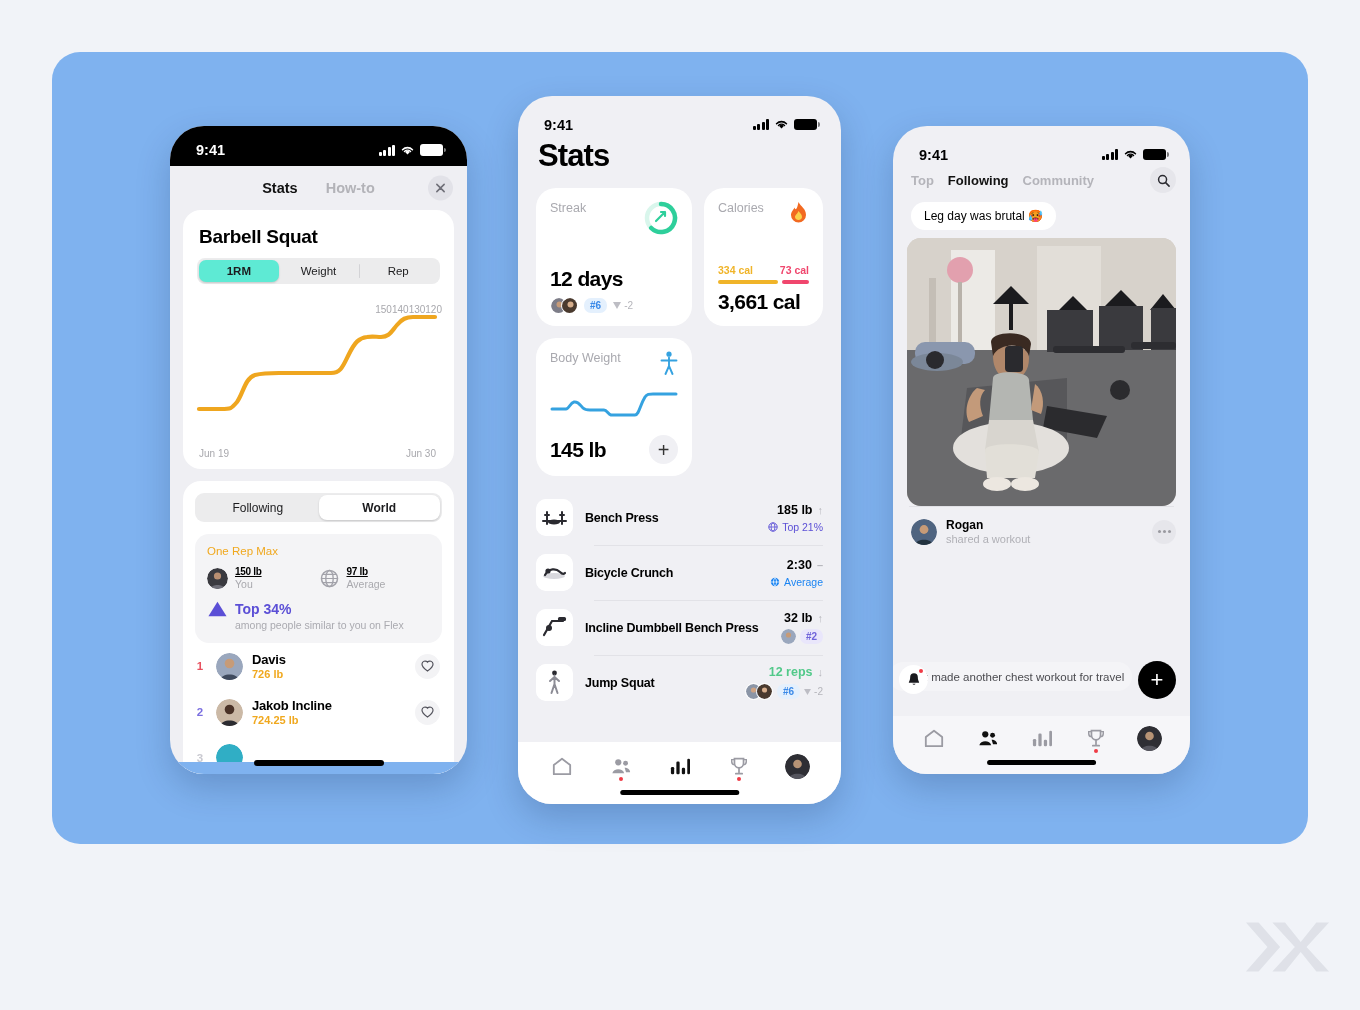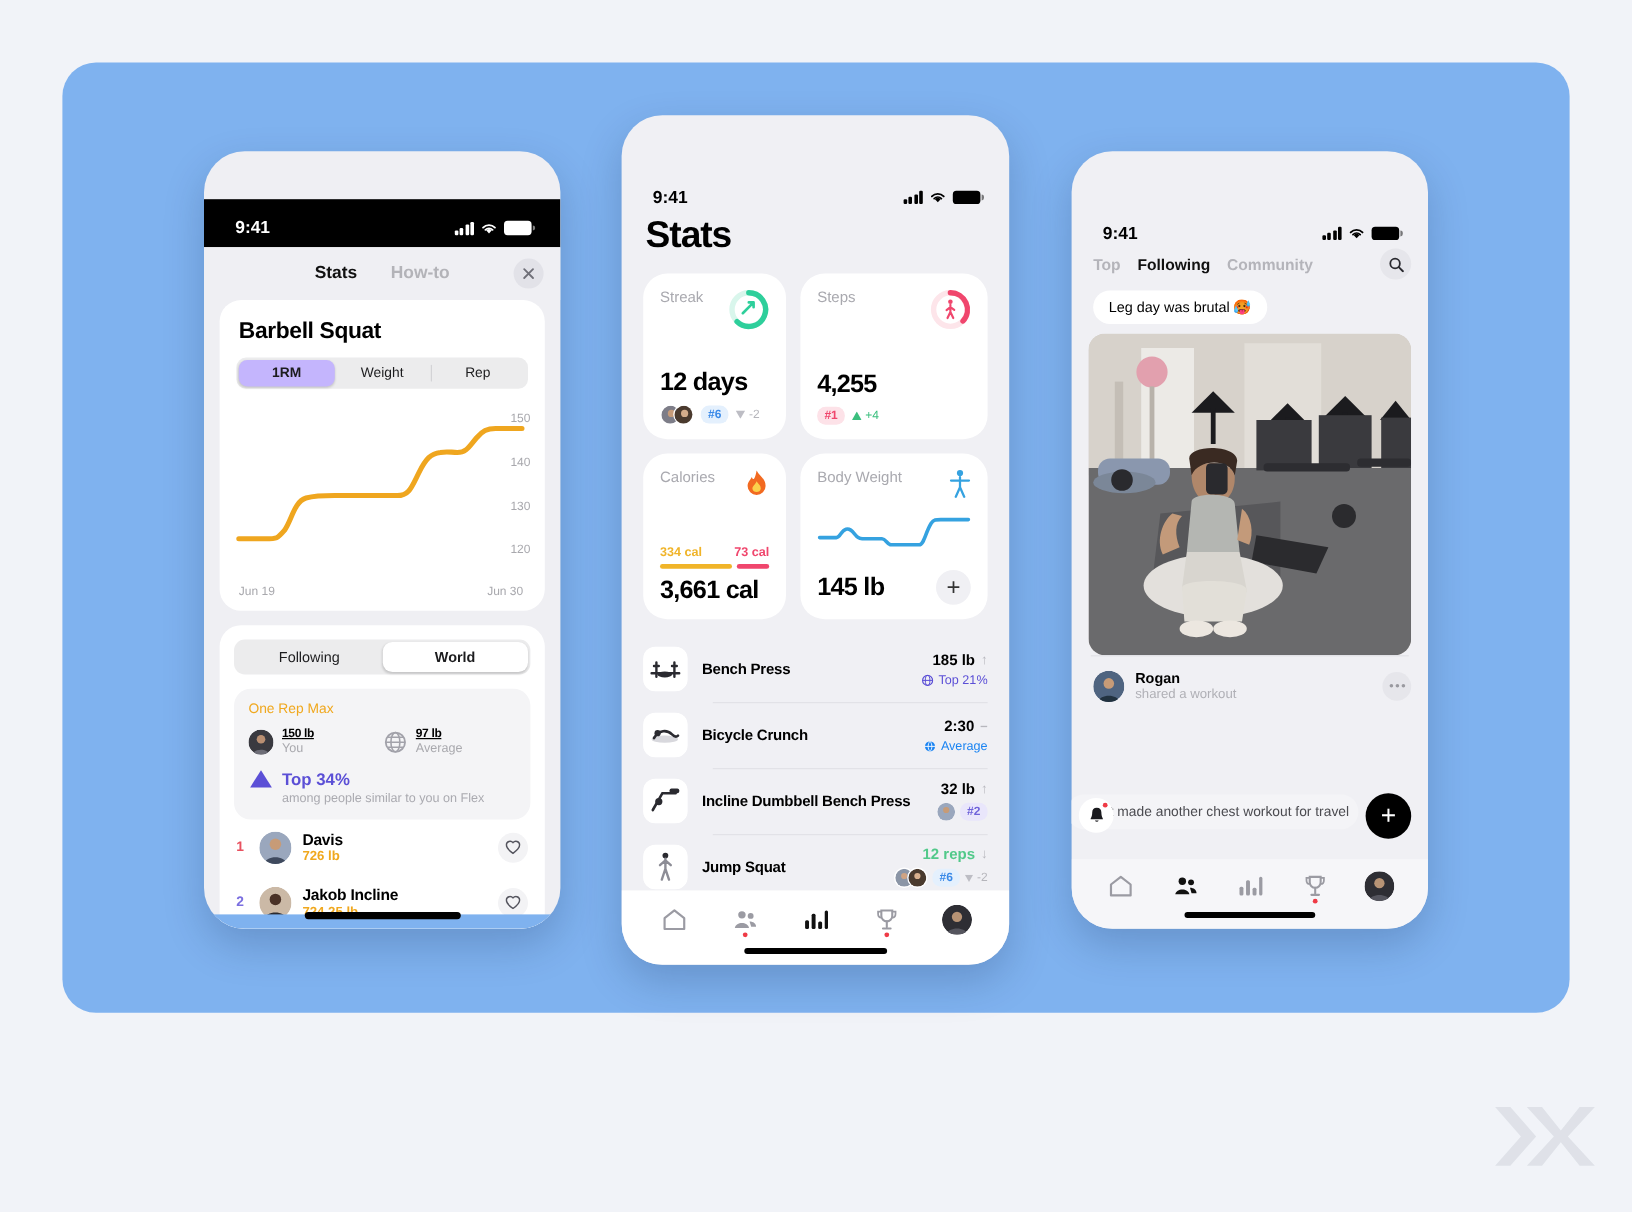--- a/index.html
+++ b/index.html
@@ -33,21 +33,21 @@
     position: absolute;
     border-radius: 34px;
     overflow: hidden;
     background: #ffffff;
     box-shadow: 0 14px 34px rgba(20,40,80,.22);
   }
   .statusbar {
     height: 34px;
     display: flex; align-items: center; justify-content: space-between;
     padding: 23px 24px 0 26px;
-    font-size: 14.5px; font-weight: bold; margin-top: 40px;
+    font-size: 14.5px; font-weight: bold;
   }
   .sb-right { display: flex; align-items: center; gap: 5px; }
   .bars { display: flex; align-items: flex-end; gap: 1.5px; height: 11px; }
   .bars i { display: block; width: 3px; background: currentColor; border-radius: 1px; }
   .bars i:nth-child(1){ height: 4px; }
   .bars i:nth-child(2){ height: 6px; }
   .bars i:nth-child(3){ height: 8.5px; }
   .bars i:nth-child(4){ height: 11px; }
   .batt {
     width: 23px; height: 11.5px; border-radius: 3px;
@@ -82,30 +82,30 @@
   #p1-exercise-card { padding: 16px 0 10px; }
   .ex-title { font-size: 19px; font-weight: bold; padding: 0 16px 10px; letter-spacing: -.3px; }
   .seg {
     margin: 0 14px; height: 26px; border-radius: 8px; background: #ececed;
     display: flex; padding: 2px; position: relative;
   }
   .seg > div {
     flex: 1; display: flex; align-items: center; justify-content: center;
     font-size: 11.5px; color: #1c1c1e; border-radius: 7px;
   }
-  .seg > div.on { background: #c4b5fd; font-weight: bold; box-shadow: 0 1px 2px rgba(0,0,0,.16); }
+  .seg > div.on { background: #5eead4; font-weight: bold; box-shadow: 0 1px 2px rgba(0,0,0,.16); }
   .seg .divider {
     position: absolute; left: 66.5%; top: 6px; width: 1px; height: 14px;
     background: #d3d3d6; flex: none;
   }
   .chart-wrap { position: relative; height: 150px; margin: 12px 0 0; }
   .chart-wrap svg { display: block; }
   .ylabels {
     position: absolute; right: 12px; top: 8px; height: 120px;
-    display: flex; flex-direction: column; justify-content: space-between;
+    display: flex; flex-direction: row; justify-content: space-between;
     font-size: 10px; color: #a8a8ad; text-align: right;
   }
   .xlabels {
     display: flex; justify-content: space-between;
     padding: 0 18px 0 16px; font-size: 10px; color: #a8a8ad; margin-top: 2px;
   }
   #p1-board-card { margin-top: 12px; padding: 10px 0 0; }
   .seg2 {
     margin: 2px 12px 12px; height: 29px; border-radius: 9px; background: #ececed;
     display: flex; padding: 2px;
@@ -455,43 +455,20 @@
             <span class="delta">
               <svg width="8" height="7" viewBox="0 0 8 7">
                   <path d="M0 0 H8 L4 7 Z" fill="#bdbdc4"></path>
                 </svg>
               <span>-2</span>
             </span>
           </div>
         </div>
       </div>
 
-      <div class="mcard">
-        <div class="top">
-          <span class="lbl">Steps</span>
-          <svg class="ring" viewBox="0 0 34 34">
-            <circle cx="17" cy="17" r="14" fill="none" stroke="#fde5ea" stroke-width="4.5"></circle>
-            <path d="M17 3 A14 14 0 0 1 27.5 26.5" fill="none" stroke="#f0466d" stroke-width="4.5" stroke-linecap="round"></path>
-            <circle cx="17" cy="10.5" r="1.9" fill="#f0466d"></circle>
-            <path d="M17 13 L17 19 M17 15 L13.8 17.5 M17 15 L20.2 17.2 M17 19 L14.6 24 M17 19 L19.4 24" stroke="#f0466d" stroke-width="1.8" stroke-linecap="round" fill="none"></path>
-          </svg>
-        </div>
-        <div style="margin-top:auto">
-          <div class="big">4,255</div>
-          <div class="badges">
-            <span class="pill red">#1</span>
-            <span class="delta up">
-              <svg width="8" height="7" viewBox="0 0 8 7">
-                  <path d="M4 0 L8 7 H0 Z" fill="#3bbf7e"></path>
-                </svg>
-              <span>+4</span>
-            </span>
-          </div>
-        </div>
-      </div>
 
       <div class="mcard">
         <div class="top">
           <span class="lbl">Calories</span>
           <svg width="21" height="24" viewBox="0 0 21 24">
             <path d="M10.5 1 C13 6 18 7.5 18 14 A7.5 7.5 0 0 1 3 14 C3 10.5 5.5 9 6.5 6.5 C7.5 9.5 9 9 10.5 1 Z" fill="#f26a21"></path>
             <path d="M10.5 10 C12 12.5 14 13 14 16.2 A3.6 3.6 0 0 1 7 16.2 C7 14 9 13.5 10.5 10 Z" fill="#fbd14b"></path>
           </svg>
         </div>
         <div style="margin-top:auto">

